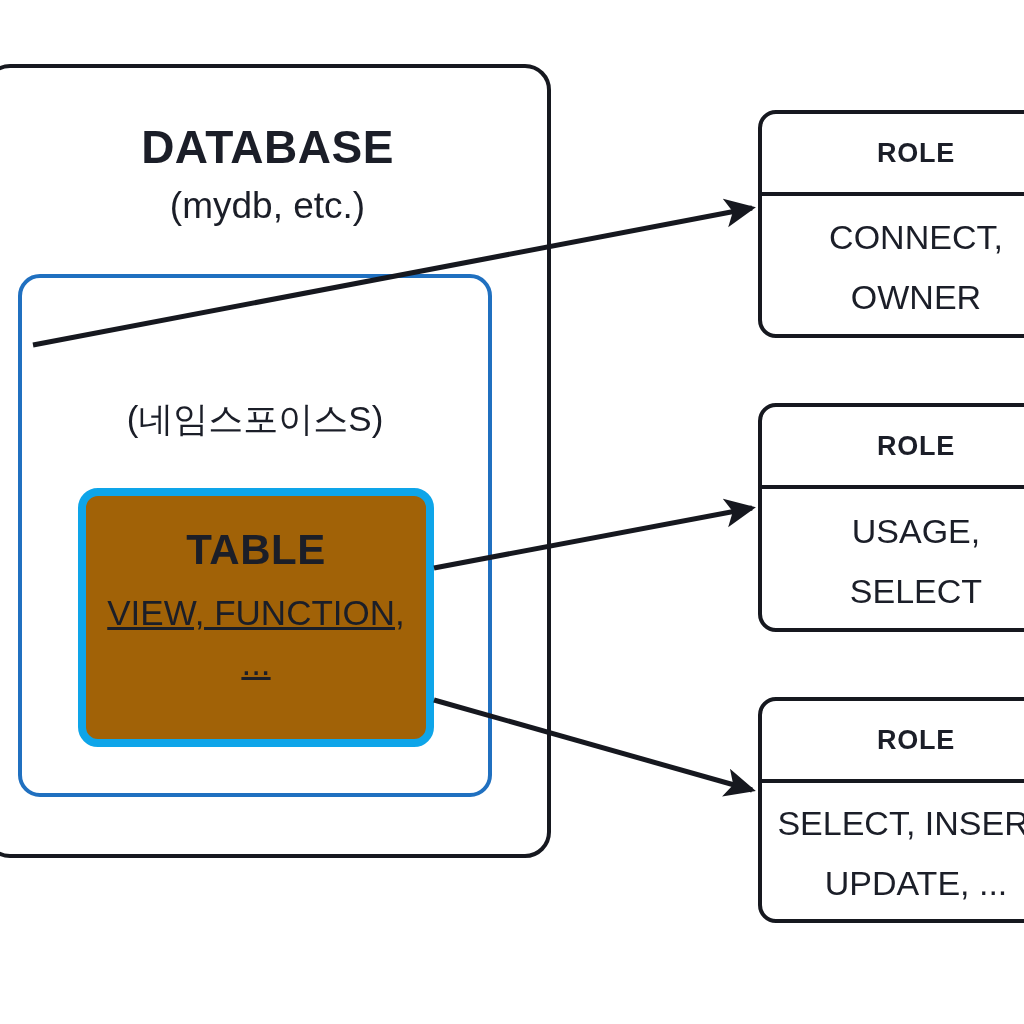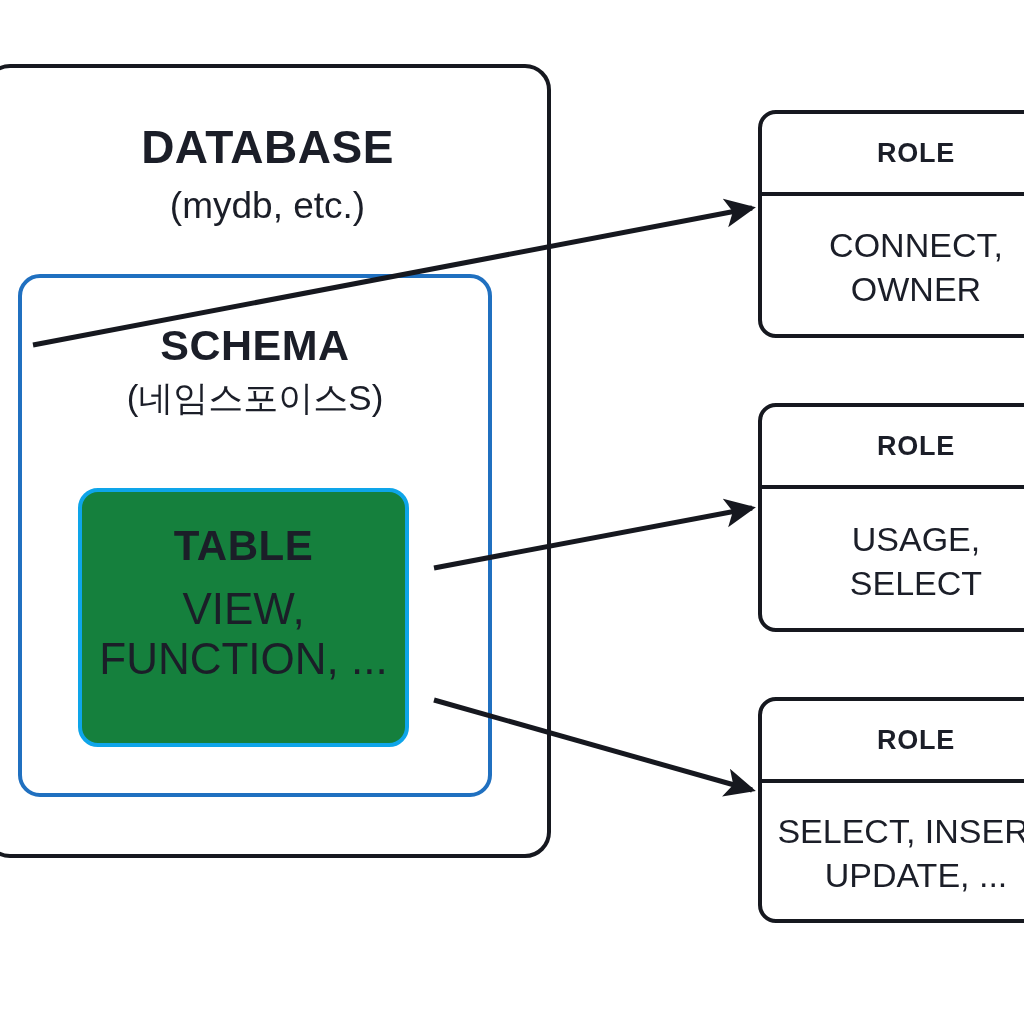--- a/index.html
+++ b/index.html
@@ -42,26 +42,26 @@
     height: 523px;
     border: 4px solid #2070c0;
     border-radius: 22px;
     box-sizing: border-box;
     background: #ffffff;
   }
   .box-table {
     position: absolute;
     left: 78px;
     top: 488px;
-    width: 331px;
+    width: 356px;
     height: 259px;
-    border: 4px solid #0ea5e9;
+    border: 8px solid #0ea5e9;
     border-radius: 20px;
     box-sizing: border-box;
-    background: #15803d;
+    background: #a16207;
   }
 
   .lbl {
     position: absolute;
     width: 100%;
     text-align: center;
     left: 0;
     white-space: nowrap;
   }
   .title-db {
@@ -75,38 +75,39 @@
     font-size: 37px;
     font-weight: 400;
   }
   .title-schema {
     top: 43px;
     font-size: 43px;
     font-weight: 700;
     letter-spacing: 0.5px;
   }
   .sub-schema {
-    top: 97px;
+    top: 118px;
     font-size: 35px;
     font-weight: 400;
   }
   .title-table {
     top: 30px;
     font-size: 42px;
     font-weight: 700;
     letter-spacing: 0.5px;
   }
   .sub-table {
     top: 92px;
-    font-size: 44px;
+    font-size: 35px;
     font-weight: 400;
     line-height: 50px;
     white-space: normal;
     padding: 0 8px;
     box-sizing: border-box;
+    text-decoration: underline;
   }
 
   
   .role-box {
     position: absolute;
     left: 758px;
     width: 316px;
     border: 4px solid #16181f;
     border-radius: 18px;
     box-sizing: border-box;
@@ -129,21 +130,21 @@
     display: flex;
     align-items: center;
     justify-content: center;
     text-align: center;
     padding: 0 8px;
     box-sizing: border-box;
   }
   .role-body span {
     font-size: 34px;
     font-weight: 400;
-    line-height: 44px;
+    line-height: 60px;
     white-space: pre-line;
   }
 
   #role-0 { top: 110px;  height: 228px; }
   #role-0 .role-body { height: 142px; }
   #role-1 { top: 403px;  height: 229px; }
   #role-1 .role-body { height: 143px; }
   #role-2 { top: 697px;  height: 226px; }
   #role-2 .role-body { height: 140px; }
 
@@ -161,21 +162,20 @@
 <body>
 
 <div id="canvas">
 
   <div class="box-database">
     <div class="lbl title-db">DATABASE</div>
     <div class="lbl sub-db">(mydb, etc.)</div>
   </div>
 
   <div class="box-schema">
-    <div class="lbl title-schema">SCHEMA</div>
     <div class="lbl sub-schema">(네임스포이스S)</div>
   </div>
 
   <div class="box-table">
     <div class="lbl title-table">TABLE</div>
     <div class="lbl sub-table">VIEW, FUNCTION, ...</div>
   </div>
 
   <div class="role-box" id="role-0">
     <div class="role-header">

